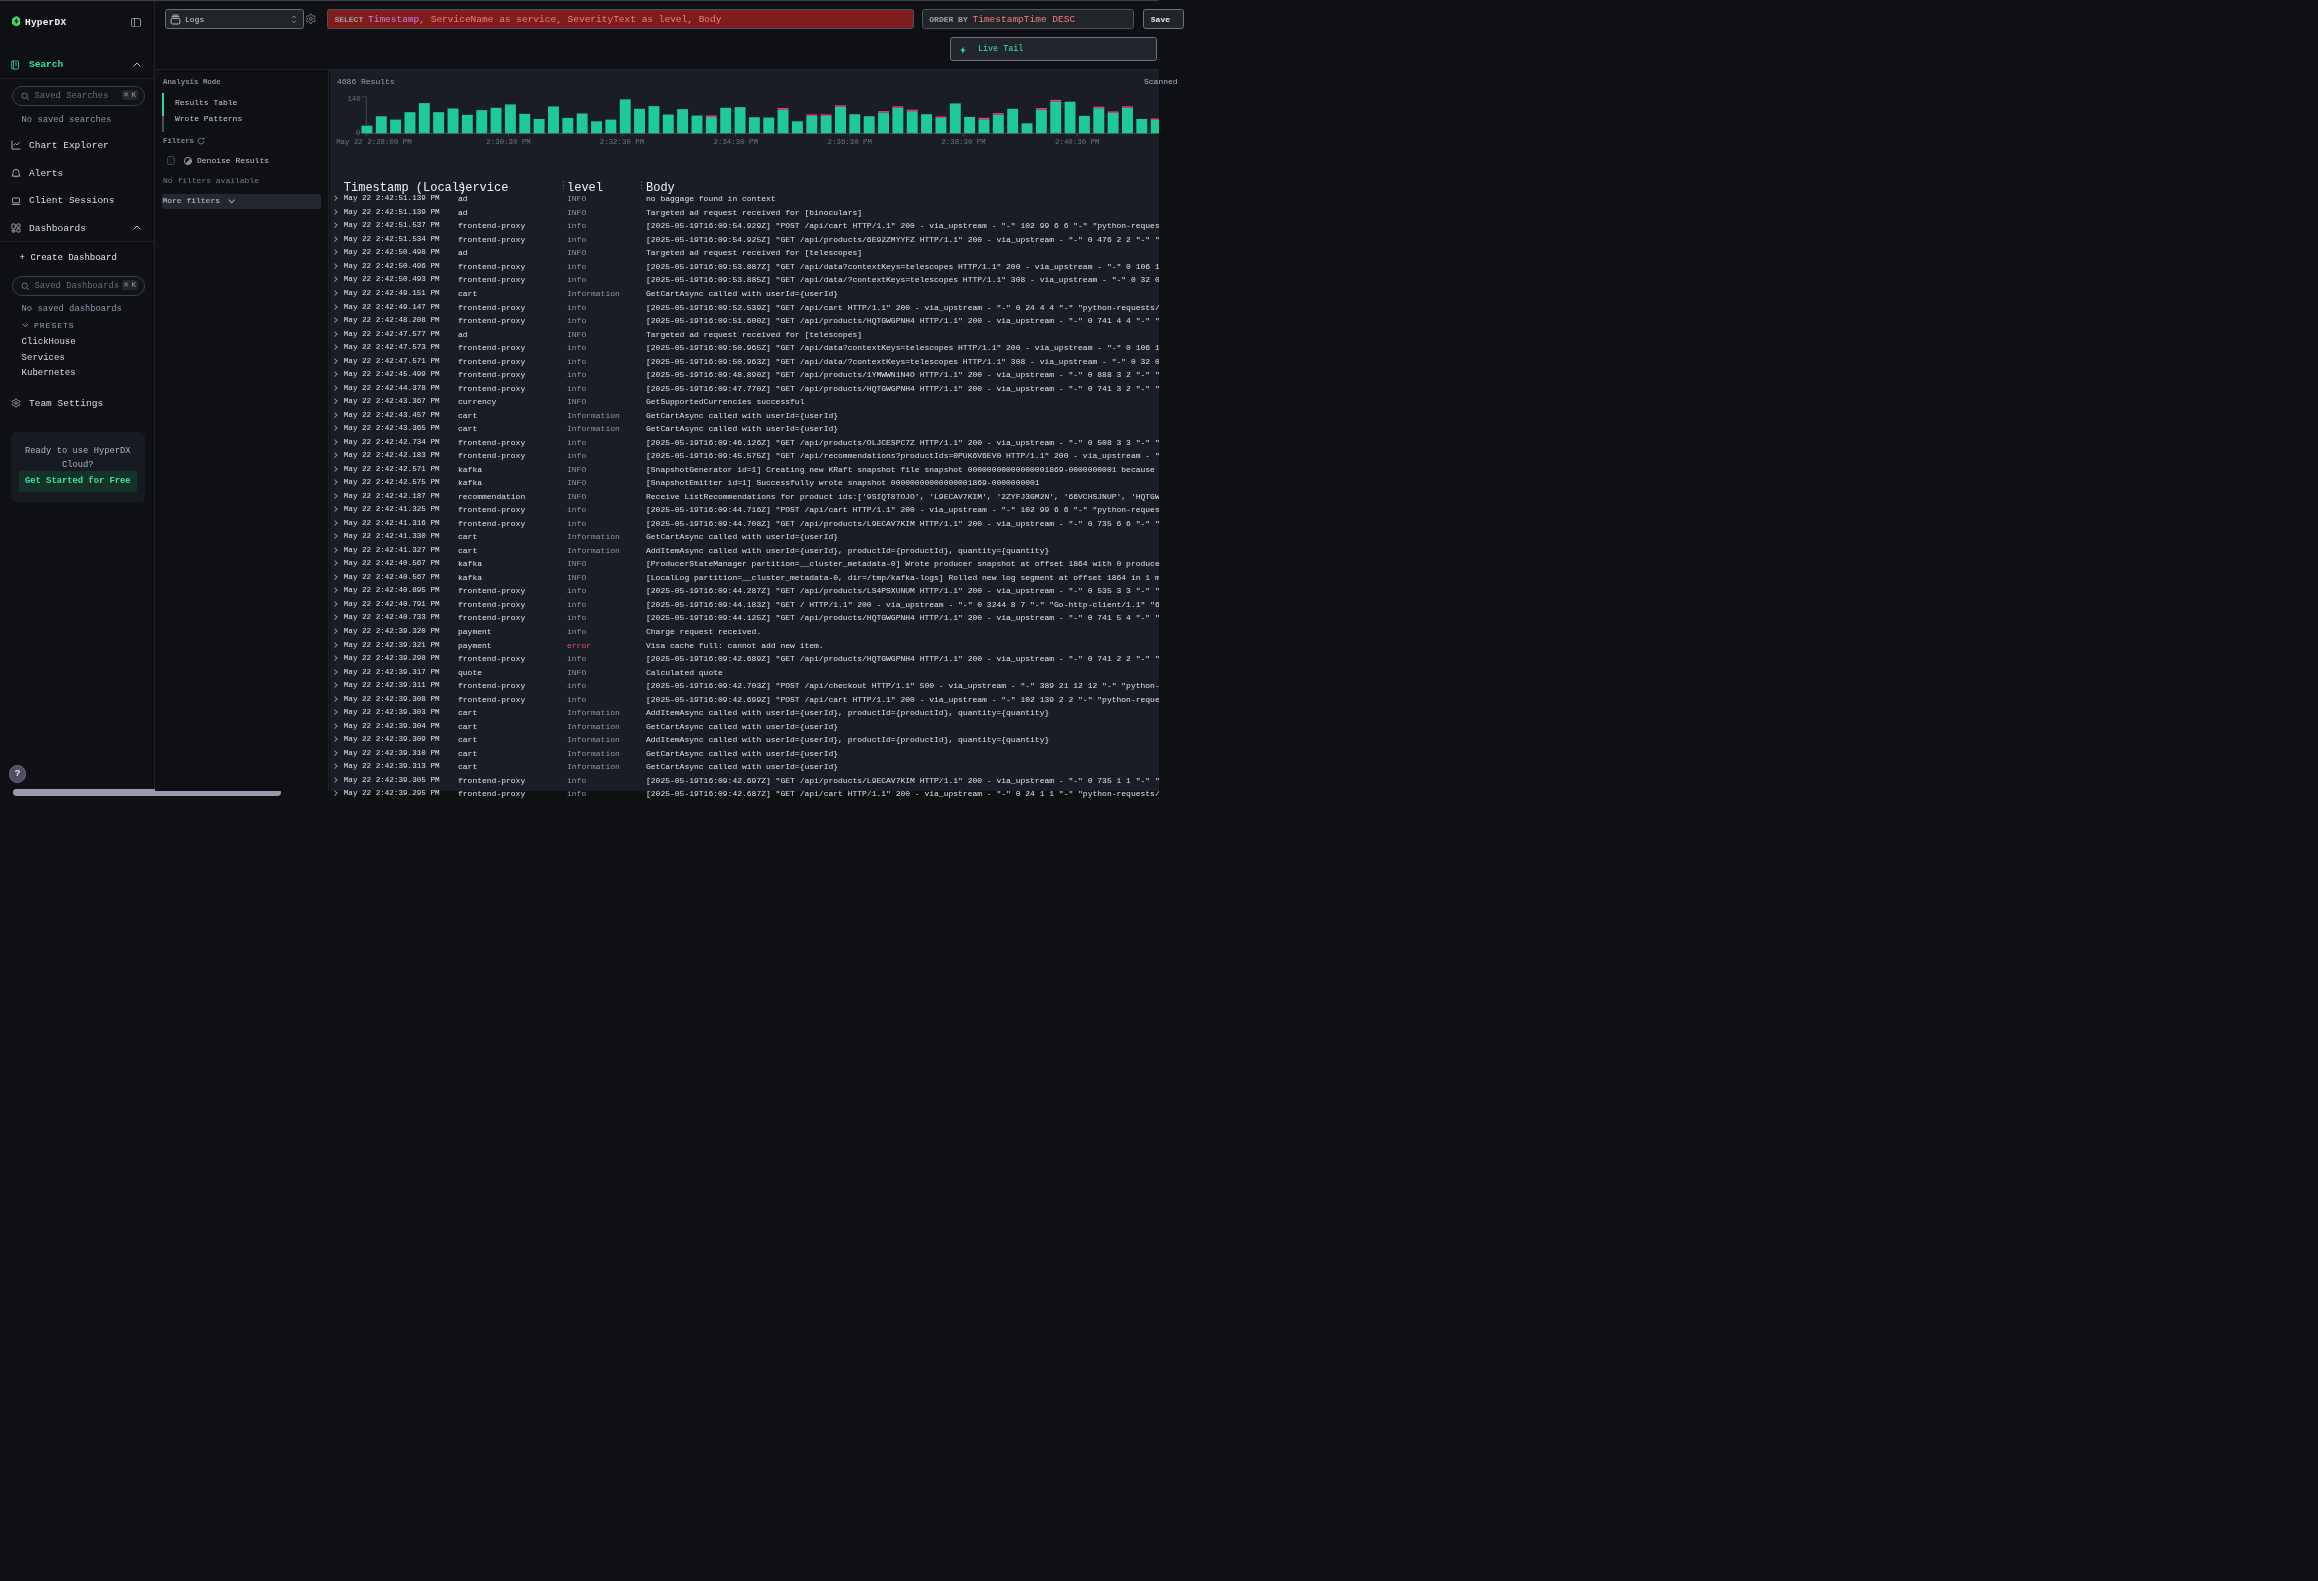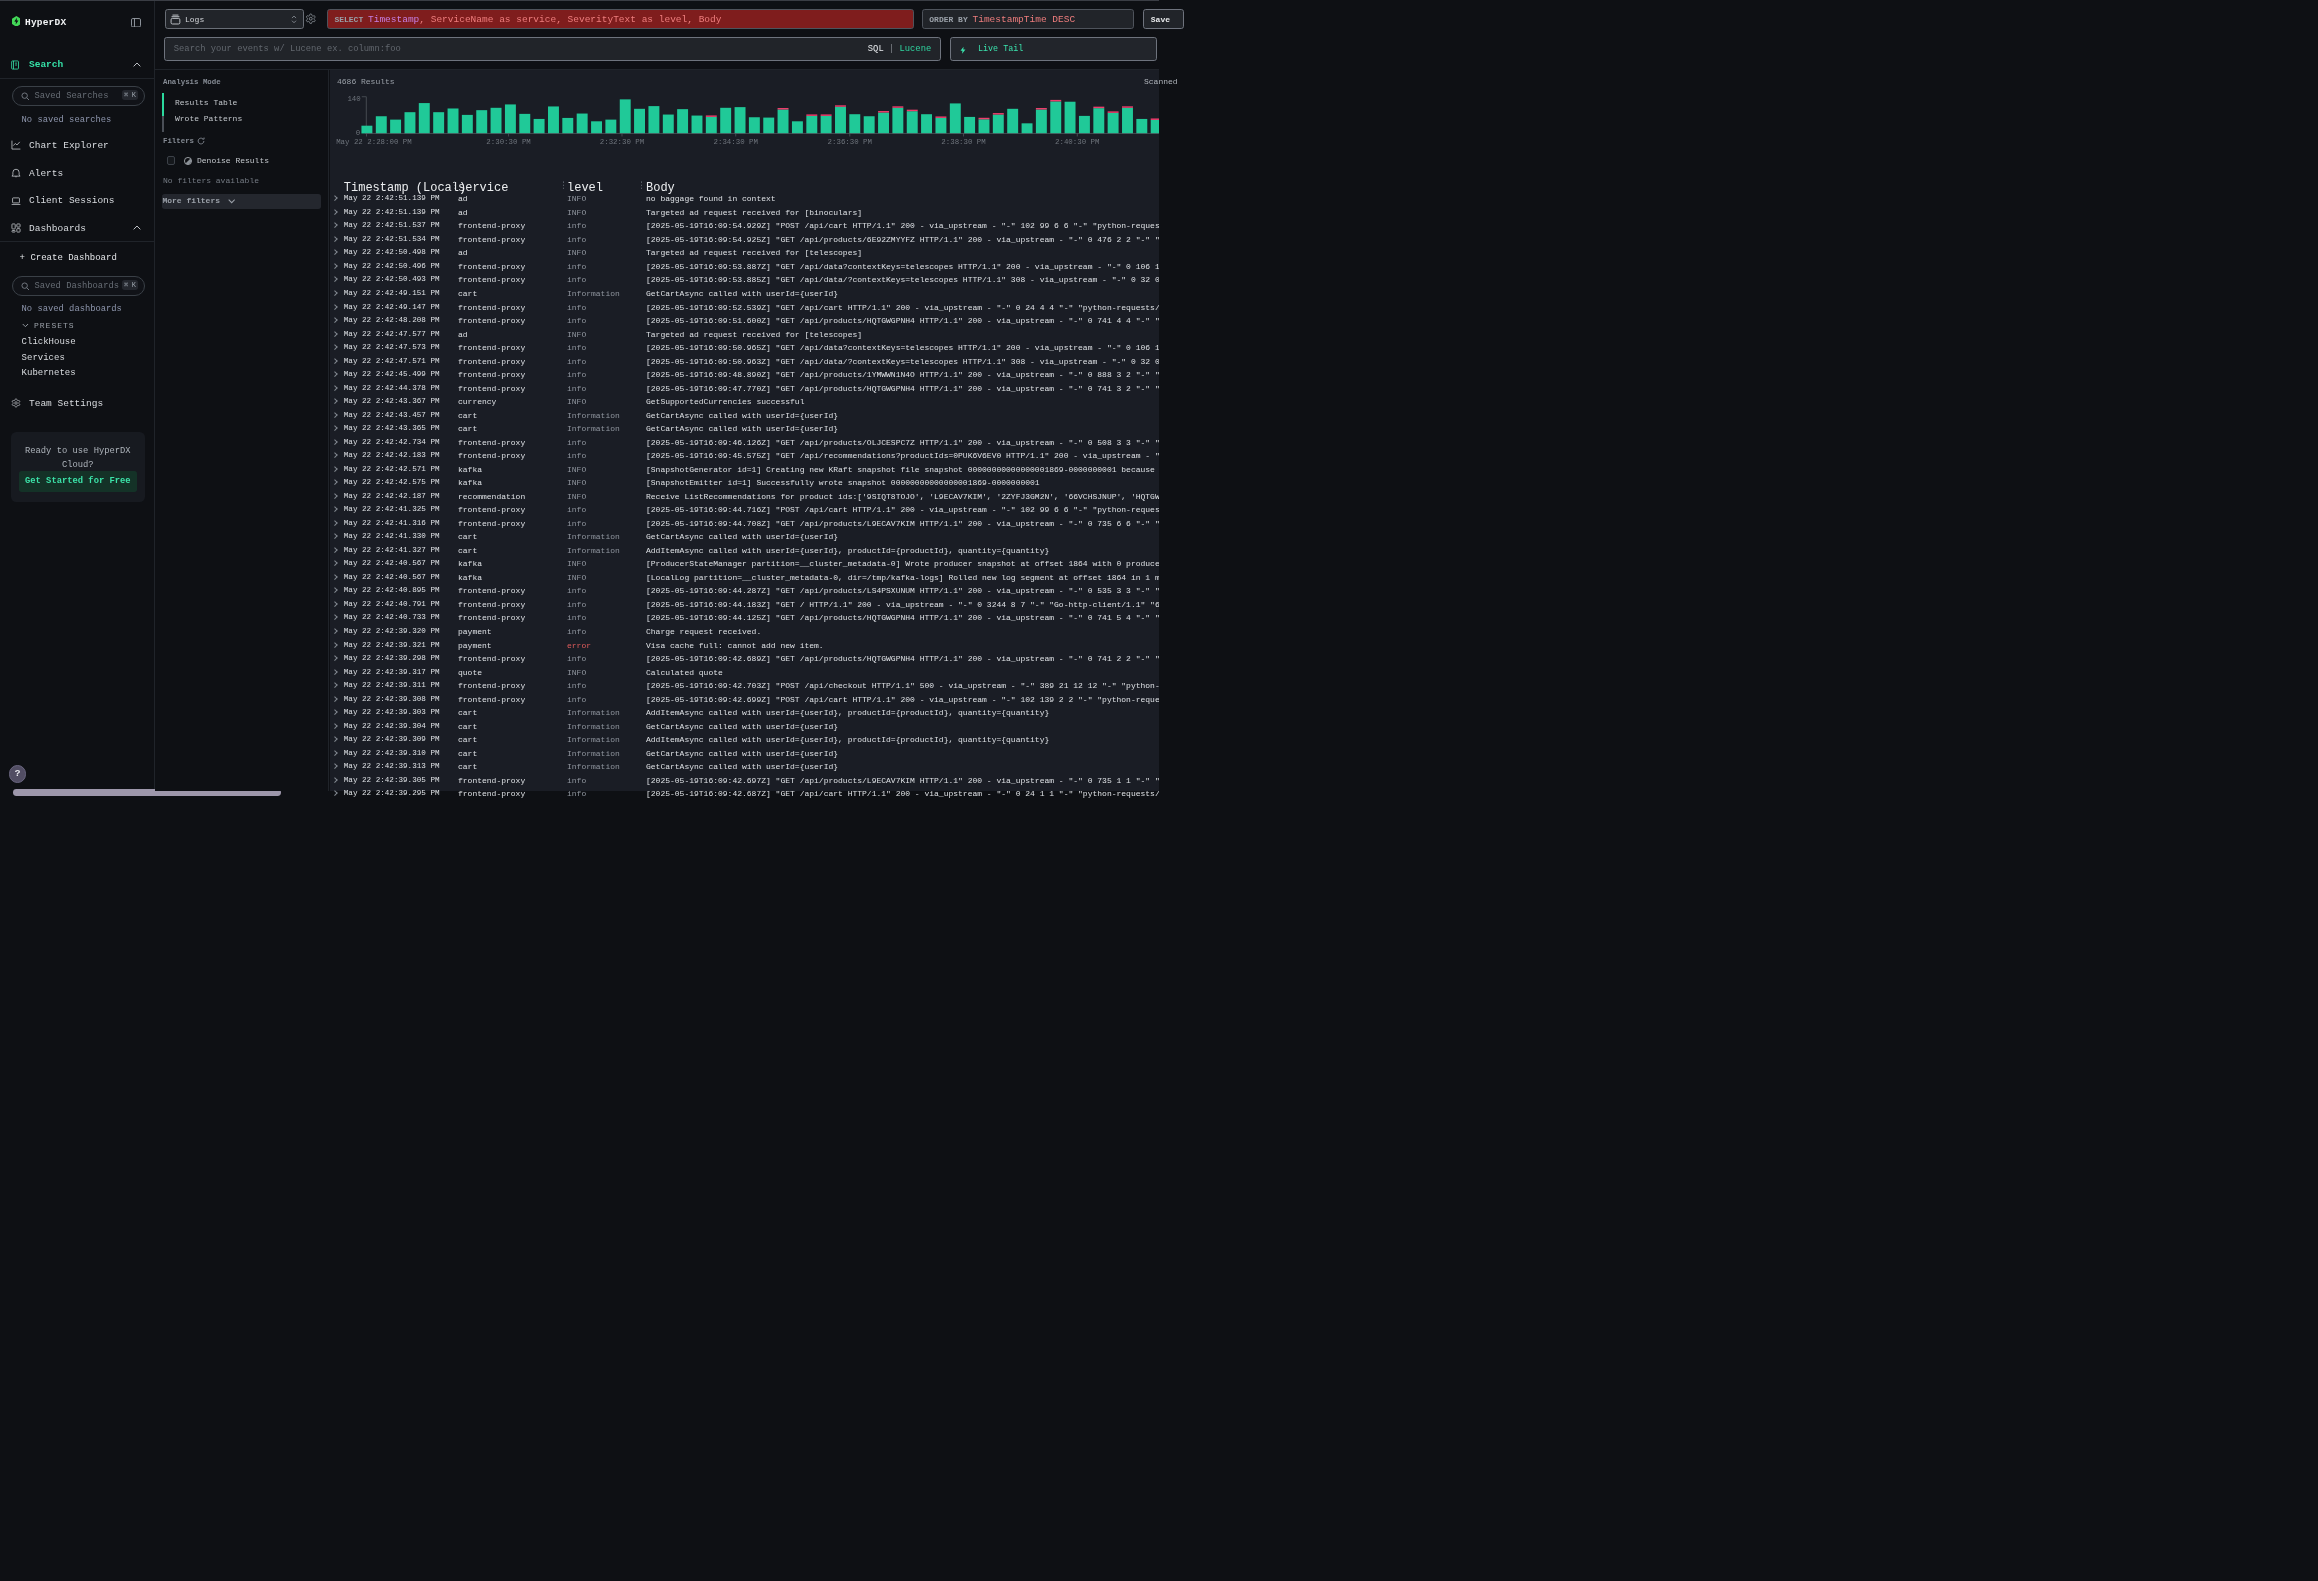--- a/index.html
+++ b/index.html
@@ -210,24 +210,20 @@
   <div class="box" id="sqlbox">
       <div class="code"><span class="kwd">SELECT </span><span class="purp">Timestamp</span><span class="salmon">, ServiceName as service, SeverityText as level, Body</span></div>
     </div>
   <div class="box" id="orderbox">
       <div class="code"><span class="kwd">ORDER BY </span><span class="salmon">TimestampTime DESC</span></div>
     </div>
   <div class="box" id="savebtn">
       <span class="lbl">Save</span>
     </div>
 
-  <div class="box" id="searchbar">
-    <span class="ph">Search your events w/ Lucene ex. column:foo</span>
-    <span class="modes"><span class="sql">SQL</span> | <span class="luc">Lucene</span></span>
-  </div>
   <div class="box" id="livetail">
     <svg width="6" height="8.4" viewBox="0 0 13 16">
         <path d="M7.8 0.5 L1 9 H5.3 L4.5 15.5 L11.8 6.6 H7.1 Z" fill="#3ae3ad"></path>
       </svg>
     <span class="lbl">Live Tail</span>
   </div>
 </div>
 
 <div id="filters">
   <div class="fhdr" style="top:7.8px">Analysis Mode</div>

